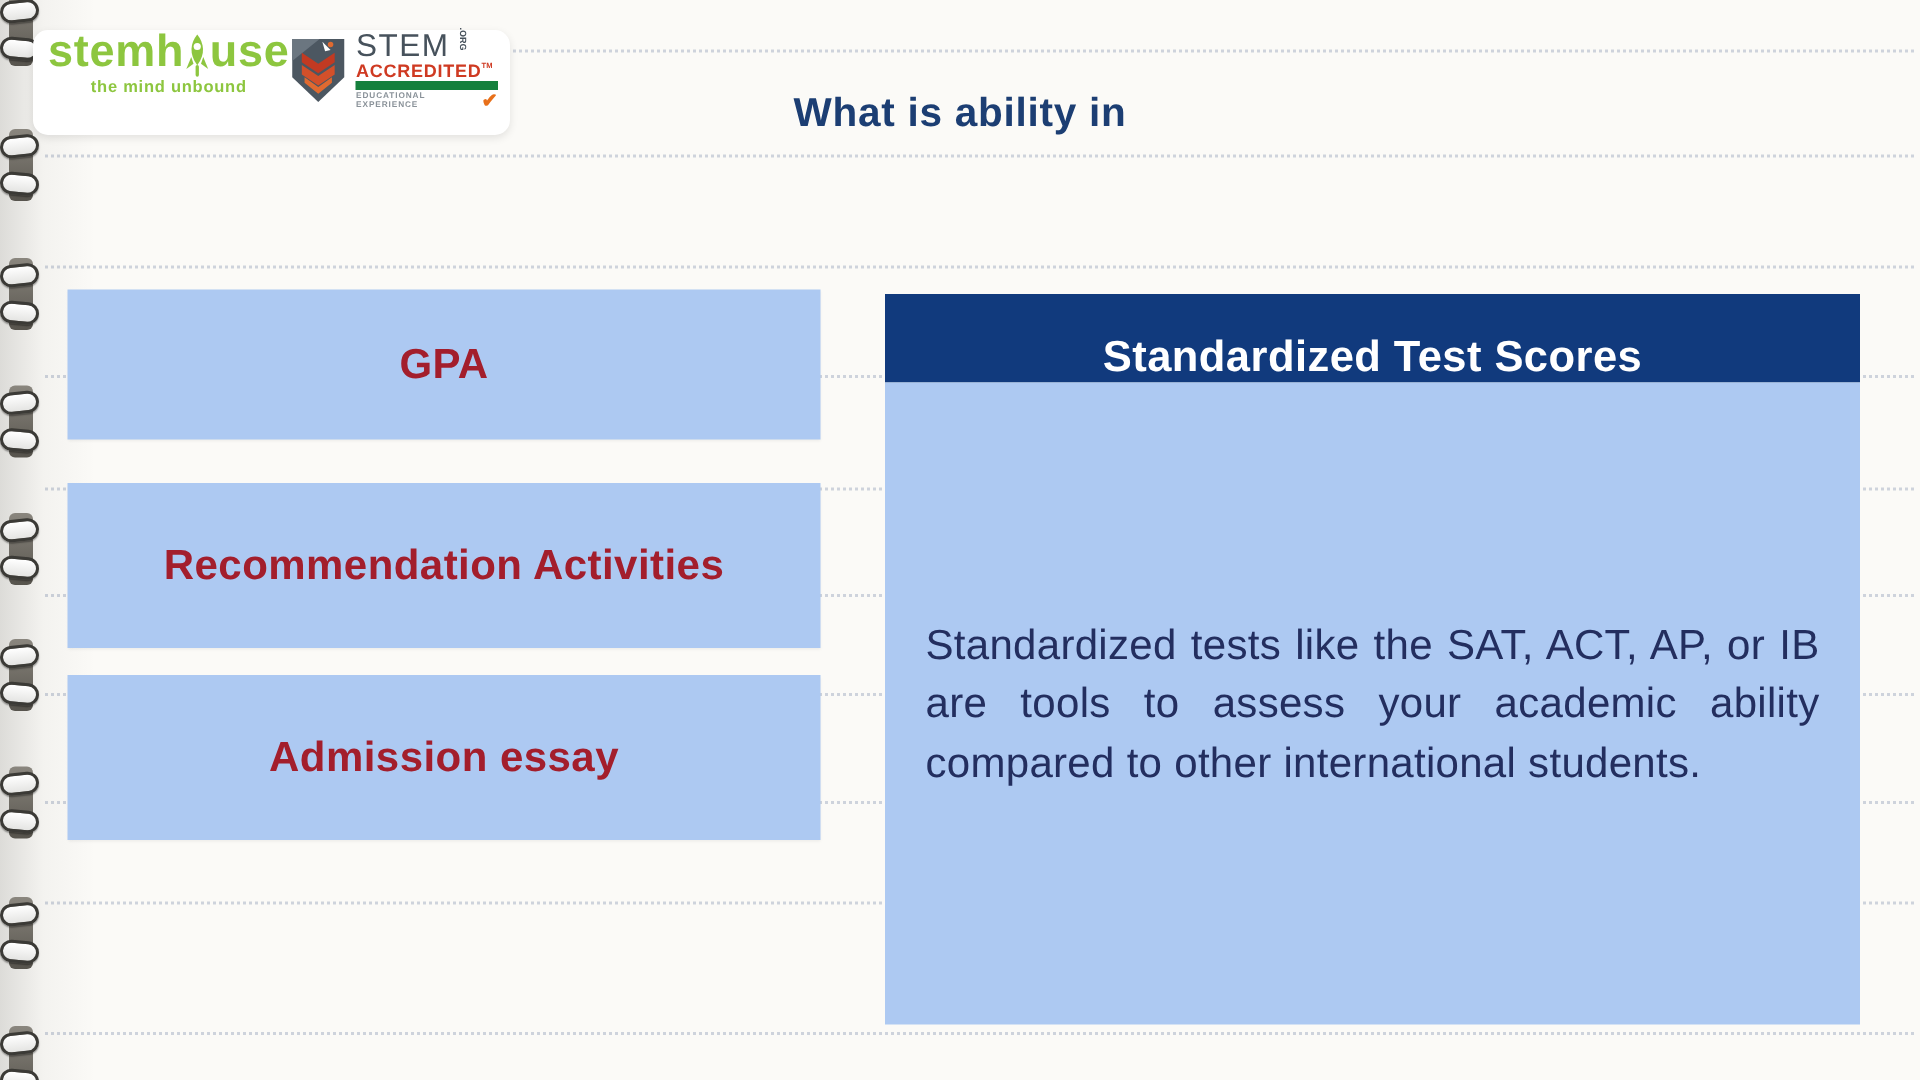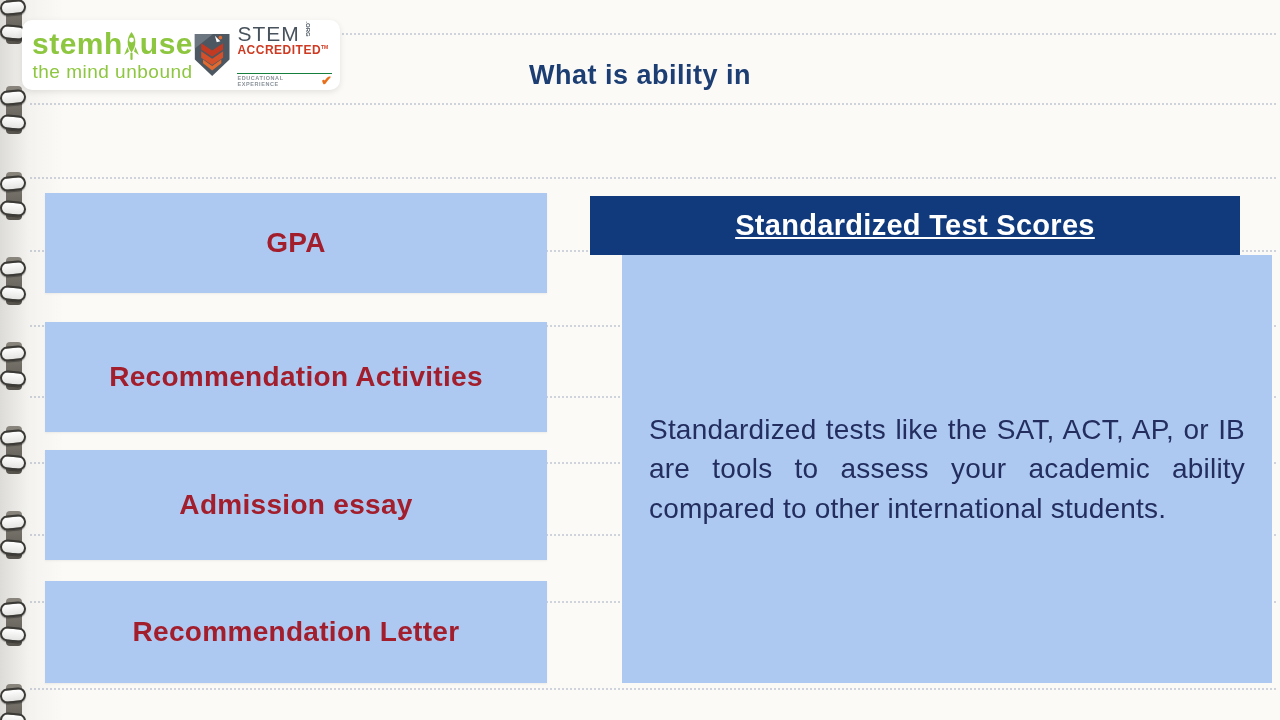--- a/index.html
+++ b/index.html
@@ -29,33 +29,33 @@
     background:linear-gradient(#ffffff,#e4e4e2);
     border:2.5px solid #3b3a36; border-radius:8px; box-shadow:0 1px 1px rgba(0,0,0,0.35);
   }
   .ring::before { top:4px; transform:rotate(-6deg); }
   .ring::after  { bottom:4px; transform:rotate(5deg); }
 
   
   .logo-card {
     position:absolute; left:22px; top:20px; width:298px; height:70px;
     background:#ffffff; border-radius:10px; box-shadow:0 2px 6px rgba(0,0,0,0.10);
-    display:flex; align-items:center; padding:0 10px; z-index:3;
+    display:flex; align-items:flex-start; padding:0 10px; z-index:3;
   }
   .stemhouse { display:flex; flex-direction:column; align-items:center; line-height:1; }
   .stemhouse .wordmark { display:flex; align-items:flex-end; color:#8dc63f; font-weight:700; font-size:30px; letter-spacing:0.5px; }
   .stemhouse .wordmark svg { margin:0 -1px -2px -1px; }
-  .stemhouse .tagline { color:#8dc63f; font-size:19px; font-weight:400; margin-top:3px; letter-spacing:0.5px; }
+  .stemhouse .tagline { color:#8dc63f; font-size:11px; font-weight:700; margin-top:3px; letter-spacing:0.5px; }
   .logo-divider { width:2px; height:48px; background:#c9c9c9; }
   .badge { display:flex; align-items:center; gap:6px; }
   .badge-text { display:flex; flex-direction:column; line-height:1; }
   .badge-stem-row { display:flex; align-items:flex-start; }
   .badge-stem { color:#47525c; font-weight:400; font-size:21px; letter-spacing:1px; }
   .badge-org { color:#47525c; font-size:6px; font-weight:700; transform:rotate(90deg); margin-top:3px; }
-  .badge-accredited-row { display:flex; align-items:flex-start; border-bottom:1px solid #15803d; padding-bottom:17px; }
+  .badge-accredited-row { display:flex; align-items:flex-start; border-bottom:6px solid #15803d; padding-bottom:1px; }
   .badge-accredited { color:#cf3a22; font-weight:700; font-size:12px; letter-spacing:0.5px; }
   .badge-tm { color:#cf3a22; font-size:5px; font-weight:700; margin-top:1px; }
   .badge-sub-row { display:flex; align-items:center; gap:3px; margin-top:2px; }
   .badge-sub { color:#8a9299; font-size:5.5px; letter-spacing:0.6px; font-weight:700; }
   .badge-check { color:#e8701a; font-size:13px; font-weight:700; line-height:0.8; }
 
   
   .kicker {
     position:absolute; top:60px; left:0; right:0; text-align:center;
     color:#1c3e73; font-size:27px; font-weight:600; letter-spacing:0.5px; z-index:2;
@@ -76,27 +76,27 @@
     box-shadow:0 1px 2px rgba(0,0,0,0.06);
   }
   .ci-0 { top:193px; height:100px; }
   .ci-1 { top:322px; height:110px; }
   .ci-2 { top:450px; height:110px;align-items:center; }
   .ci-3 { top:581px; height:102px; }
 
   
   .panel-header {
     position:absolute; left:590px; top:196px; width:650px; height:59px;
-    background:#113a7d; color:#ffffff; display:flex; align-items:center; justify-content:center;
-    font-size:29px; font-weight:700; letter-spacing:0.3px; z-index:2;text-decoration:underline;
+    background:#113a7d; color:#ffffff; display:flex; align-items:flex-end; justify-content:center;
+    font-size:29px; font-weight:700; letter-spacing:0.3px; z-index:2;
   }
   .panel-body {
     position:absolute; left:590px; top:255px; width:650px; height:428px;
     background:#adc9f2; display:flex; align-items:center; z-index:2;
-    padding:0 27px; box-sizing:border-box;margin-left:32px;
+    padding:0 27px; box-sizing:border-box;
   }
   .panel-body p {
     margin:0; color:#232e5f; font-size:28px; line-height:1.4;
     text-align:justify; letter-spacing:0.2px;
   }
 </style>
 </head>
 <body>
 
 <div class="slide">
@@ -171,23 +171,20 @@
 
   <div class="check-item ci-0">
     <span>GPA</span>
   </div>
   <div class="check-item ci-1">
     <span>Recommendation Activities</span>
   </div>
   <div class="check-item ci-2">
     <span>Admission essay</span>
   </div>
-  <div class="check-item ci-3">
-    <span>Recommendation Letter</span>
-  </div>
 
   <div class="panel-header">
     <span>Standardized Test Scores</span>
   </div>
   <div class="panel-body">
     <p>Standardized tests like the SAT, ACT, AP, or IB are tools to assess your academic ability compared to other international students.</p>
   </div>
 
 </div>
 

